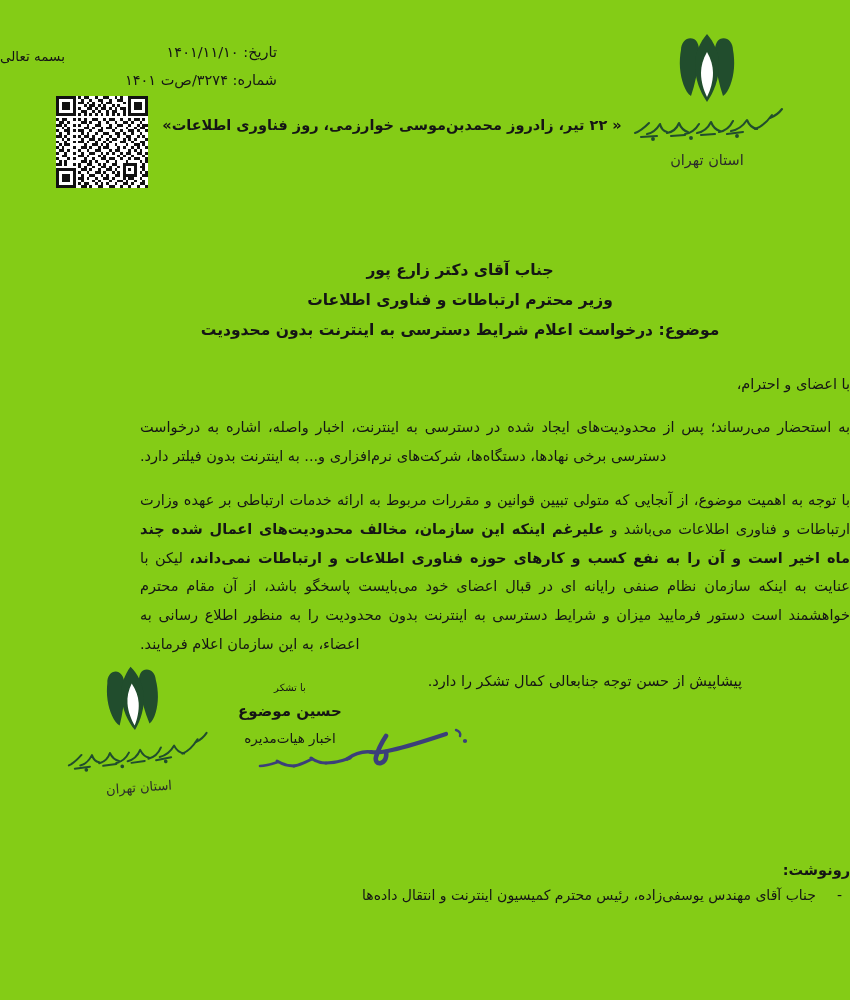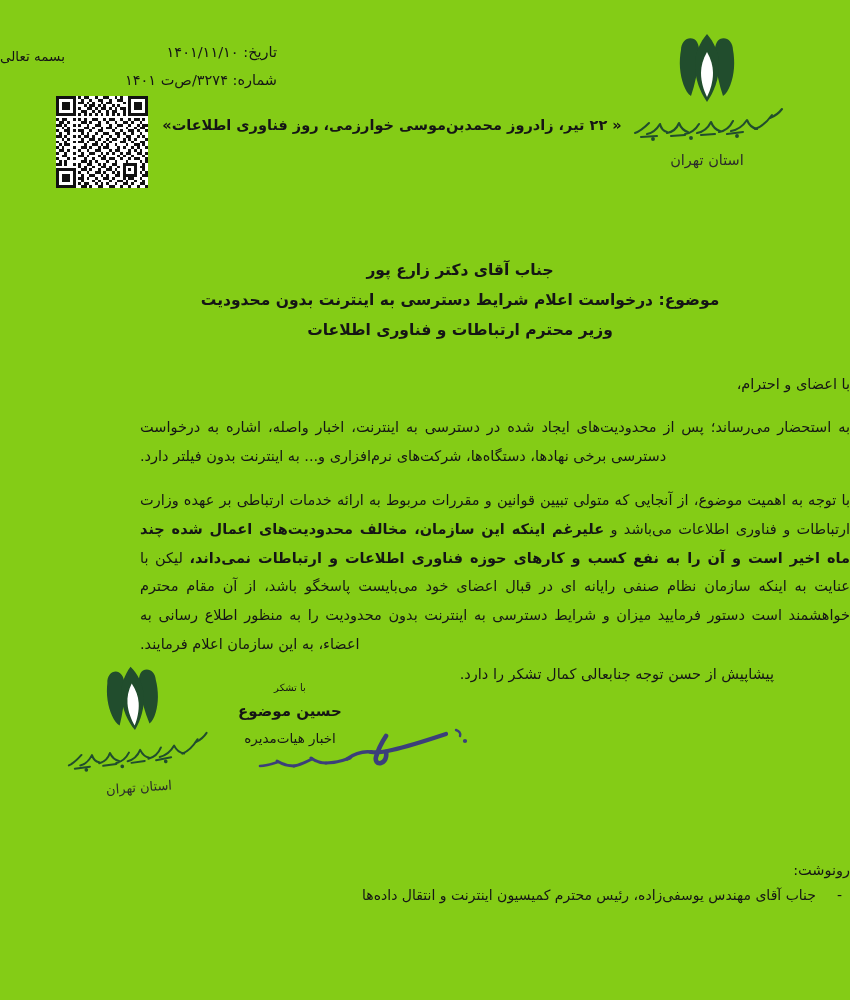--- a/index.html
+++ b/index.html
@@ -135,22 +135,22 @@
     line-height: 1.98;
     text-align: justify;
     text-align-last: left;
     margin: 16px 0 1px 0;
   }
   .para b { font-weight: bold; }
   .closing {
     font-size: 14.5px;
     line-height: 1.98;
     text-align: right;
-    margin-top: 1px;
-    padding-right: 76px;
+    margin-top: 8px;
+    padding-right: 108px;
   }
 
   
   .signature {
     position: absolute;
     top: 678px;
     left: 0;
     width: 850px;
   }
   .sig-text {
@@ -187,21 +187,21 @@
   .cc {
     position: absolute;
     top: 862px;
     right: 0;
     width: 790px;
     direction: rtl;
     text-align: right;
   }
   .cc-title {
     font-size: 14.5px;
-    font-weight: normal;
+    font-weight: bold;
     margin-bottom: 6px;
   }
   .cc-list { list-style: none; margin: 0; padding: 0; }
   .cc-item {
     font-size: 14px;
     line-height: 1.7;
     padding-right: 34px;
     position: relative;
   }
   .cc-bullet {
@@ -578,22 +578,22 @@
           <circle cx="64" cy="32" r="0.9" fill="#214d2d"></circle>
           <circle cx="110" cy="30" r="0.9" fill="#214d2d"></circle>
         </g>
       </svg>
       <div class="logo-province">استان تهران</div>
     </div>
   </div>
 
   <div class="addressee">
     <div>جناب آقای دکتر زارع پور</div>
+    <div>وزیر محترم ارتباطات و فناوری اطلاعات</div>
     <div>موضوع: درخواست اعلام شرایط دسترسی به اینترنت بدون محدودیت</div>
-    <div>وزیر محترم ارتباطات و فناوری اطلاعات</div>
   </div>
 
   <div class="body-text">
     <div class="greeting">با اعضای و احترام،</div>
     <p class="para">به استحضار می‌رساند؛ پس از محدودیت‌های ایجاد شده در دسترسی به اینترنت، اخبار واصله، اشاره به درخواست دسترسی برخی نهادها، دستگاه‌ها، شرکت‌های نرم‌افزاری و... به اینترنت بدون فیلتر دارد.</p>
     <p class="para">
       <span>با توجه به اهمیت موضوع، از آنجایی که متولی تبیین قوانین و مقررات مربوط به ارائه خدمات ارتباطی بر عهده وزارت ارتباطات و فناوری اطلاعات می‌باشد و </span><b>علیرغم اینکه این سازمان، مخالف محدودیت‌های اعمال شده چند ماه اخیر است و آن را به نفع کسب و کارهای حوزه فناوری اطلاعات و ارتباطات نمی‌داند،</b><span> لیکن با عنایت به اینکه سازمان نظام صنفی رایانه ای در قبال اعضای خود می‌بایست پاسخگو باشد، از آن مقام محترم خواهشمند است دستور فرمایید میزان و شرایط دسترسی به اینترنت بدون محدودیت را به منظور اطلاع رسانی به اعضاء، به این سازمان اعلام فرمایند.</span>
     </p>
     <div class="closing">پیشاپیش از حسن توجه جنابعالی کمال تشکر را دارد.</div>
   </div>

